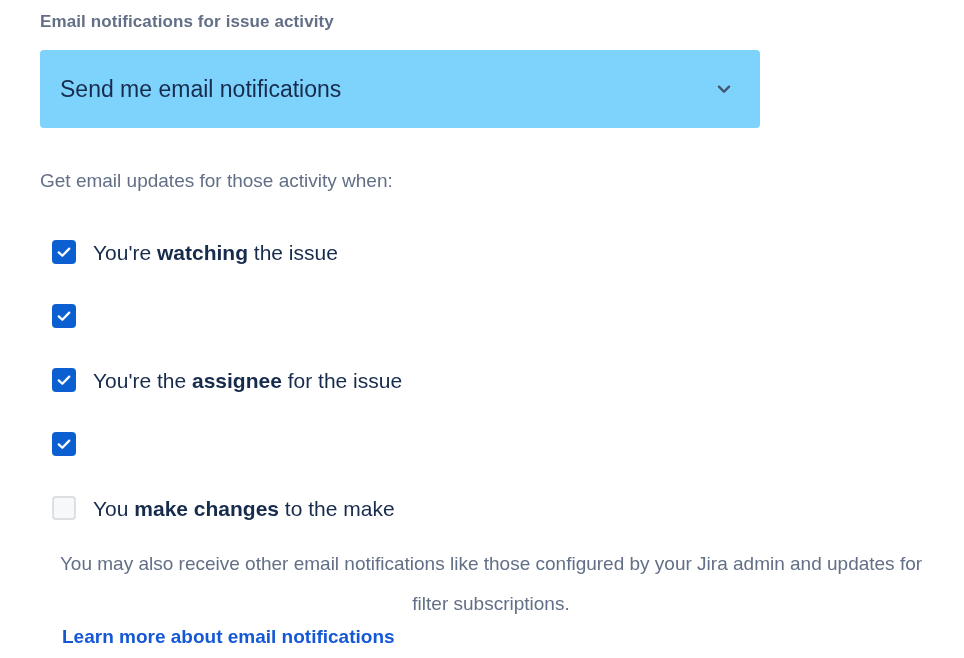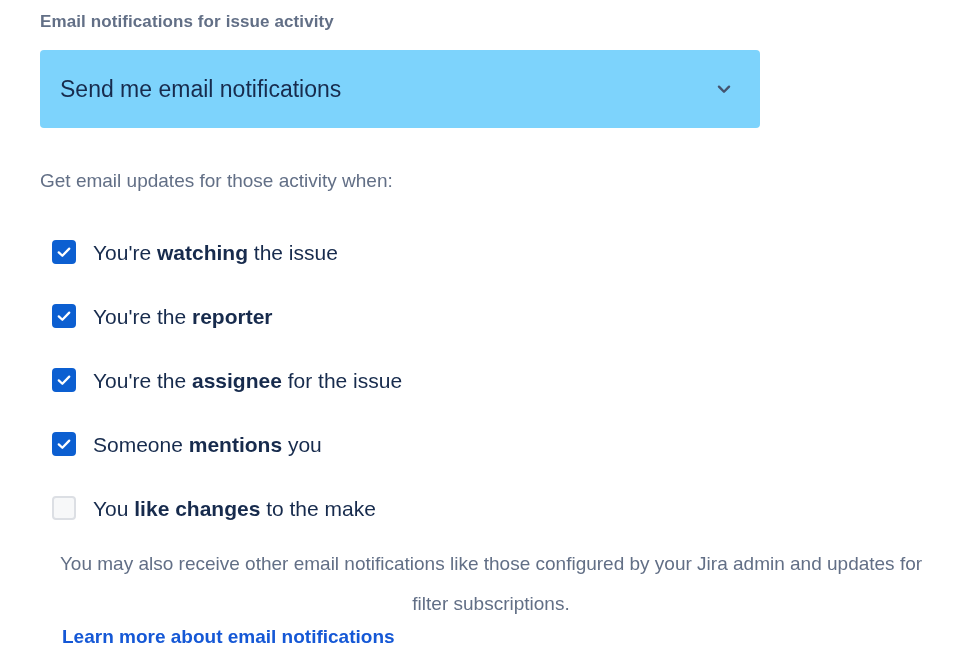--- a/index.html
+++ b/index.html
@@ -168,41 +168,39 @@
           </svg>
         </span>
         <span class="checkbox-label"><span>You're </span><b>watching</b><span> the issue</span></span>
       </div>
       <div class="checkbox-row">
         <span class="checkbox-box checked">
           <svg width="18" height="18" viewBox="0 0 24 24" aria-hidden="true">
             <path d="M5 12.5 L9.8 17 L19 7.5" fill="none" stroke="#ffffff" stroke-width="3" stroke-linecap="round" stroke-linejoin="round"></path>
           </svg>
         </span>
-        <span class="checkbox-label"><span>You're the </span><b>reporter</b><span></span></span>
       </div>
       <div class="checkbox-row">
         <span class="checkbox-box checked">
           <svg width="18" height="18" viewBox="0 0 24 24" aria-hidden="true">
             <path d="M5 12.5 L9.8 17 L19 7.5" fill="none" stroke="#ffffff" stroke-width="3" stroke-linecap="round" stroke-linejoin="round"></path>
           </svg>
         </span>
         <span class="checkbox-label"><span>You're the </span><b>assignee</b><span> for the issue</span></span>
       </div>
       <div class="checkbox-row">
         <span class="checkbox-box checked">
           <svg width="18" height="18" viewBox="0 0 24 24" aria-hidden="true">
             <path d="M5 12.5 L9.8 17 L19 7.5" fill="none" stroke="#ffffff" stroke-width="3" stroke-linecap="round" stroke-linejoin="round"></path>
           </svg>
         </span>
-        <span class="checkbox-label"><span>Someone </span><b>mentions</b><span> you</span></span>
       </div>
       <div class="checkbox-row">
         <span class="checkbox-box unchecked"></span>
-        <span class="checkbox-label"><span>You </span><b>like changes</b><span> to the make</span></span>
+        <span class="checkbox-label"><span>You </span><b>make changes</b><span> to the make</span></span>
       </div>
     </div>
 
   <div class="footer-note">You may also receive other email notifications like those configured by your Jira admin and updates for filter subscriptions.</div>
 
   <a class="footer-link" href="#">Learn more about email notifications</a>
 
 </div>
 
 </body></html>

